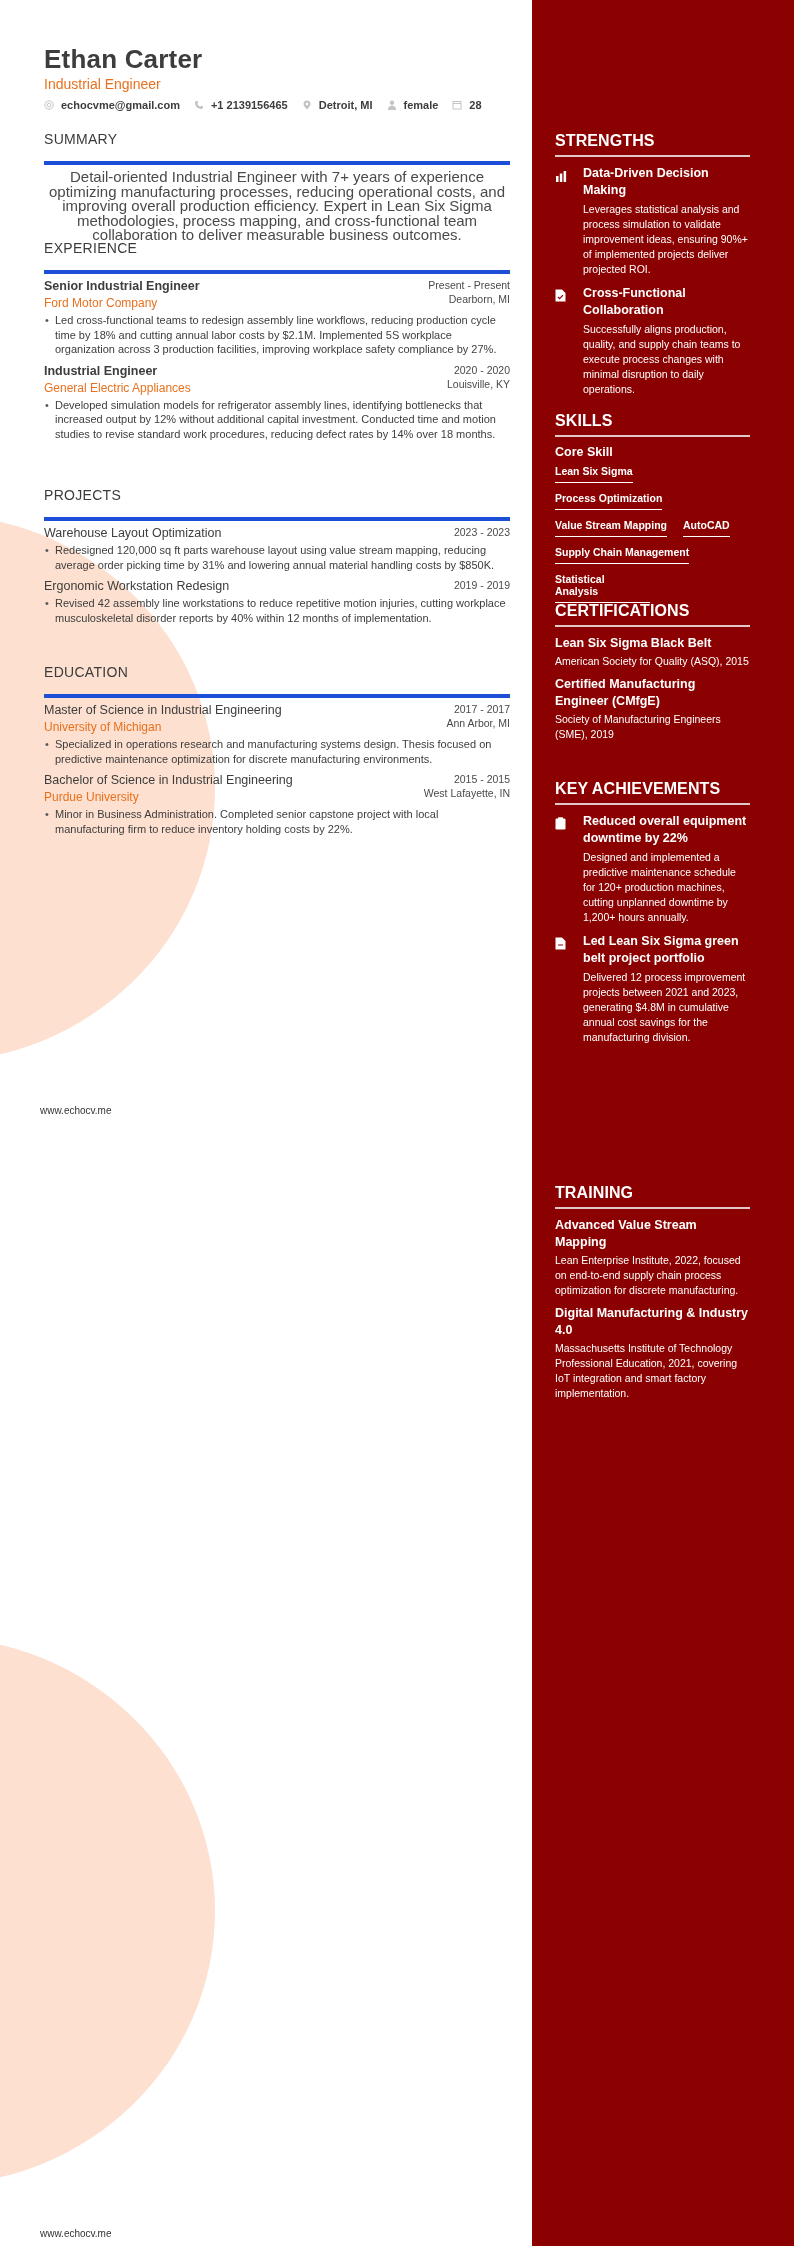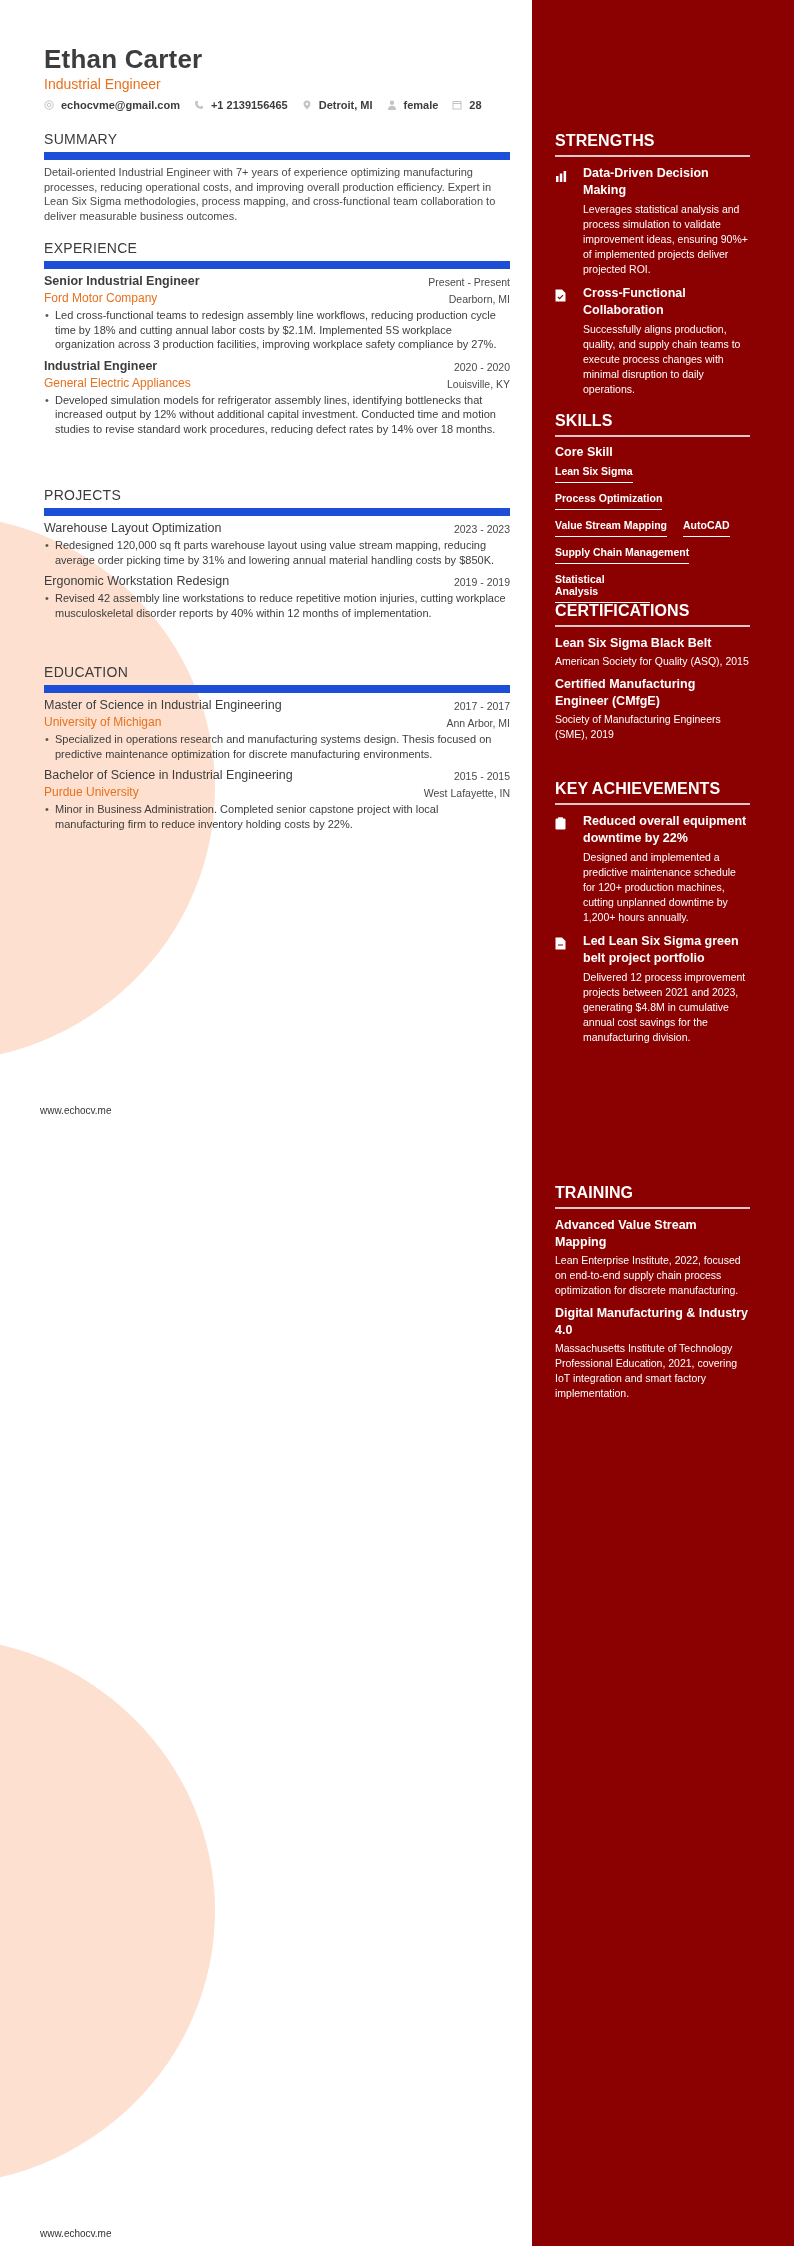--- a/index.html
+++ b/index.html
@@ -14,25 +14,25 @@
 
     .main { position: absolute; left: 44px; top: 0; width: 466px; z-index: 2; }
 
     .name { position: absolute; top: 44px; left: 0; font-size: 26px; font-weight: bold; color: #3d3d3d; letter-spacing: 0.2px; }
     .role { position: absolute; top: 76px; left: 0; font-size: 14px; color: #e8711e; }
     .contact { position: absolute; top: 99px; left: 0; display: flex; align-items: center; font-size: 11px; font-weight: bold; color: #3d3d3d; white-space: nowrap; }
     .contact .ci { display: flex; align-items: center; margin-right: 14px; }
     .contact .ico { width: 10px; height: 10px; margin-right: 7px; display: inline-flex; align-items: center; justify-content: center; color: #c4c4c4; }
 
     .section { position: absolute; left: 0; width: 466px; }
-    .sec-title { font-size: 14px; color: #3b3b3b; letter-spacing: 0.3px; padding-bottom: 5px; border-bottom: 8px solid #1d4ed8; margin-bottom: 5px; }
-    .para { font-size: 11px; line-height: 14.6px; color: #4a4a4a; }
+    .sec-title { font-size: 14px; color: #3b3b3b; letter-spacing: 0.3px; padding-bottom: 14px; border-bottom: 4px solid #1d4ed8; margin-bottom: 5px; }
+    .para { font-size: 15px; line-height: 14.6px; color: #4a4a4a; text-align: center; }
 
     .entry { margin-bottom: 7px; }
-    .row { display: flex; justify-content: space-between; align-items: flex-end; }
+    .row { display: flex; justify-content: space-between; align-items: flex-start; }
     .e-title { font-size: 12.5px; font-weight: bold; color: #3d3d3d; }
     .e-title.light { font-weight: normal; }
     .e-date { font-size: 10.5px; color: #4a4a4a; }
     .e-org { font-size: 12px; color: #e8711e; margin-top: 3px; }
     .e-loc { font-size: 10.5px; color: #4a4a4a; }
     .bullets { list-style: none; margin-top: 3px; }
     .bullets li { position: relative; padding-left: 11px; font-size: 11px; line-height: 14.6px; color: #3d3d3d; }
     .bullets li::before { content: "•"; position: absolute; left: 1px; top: 0; color: #555; }
 
     .footer { position: absolute; left: 40px; font-size: 10px; color: #333; z-index: 2; }

